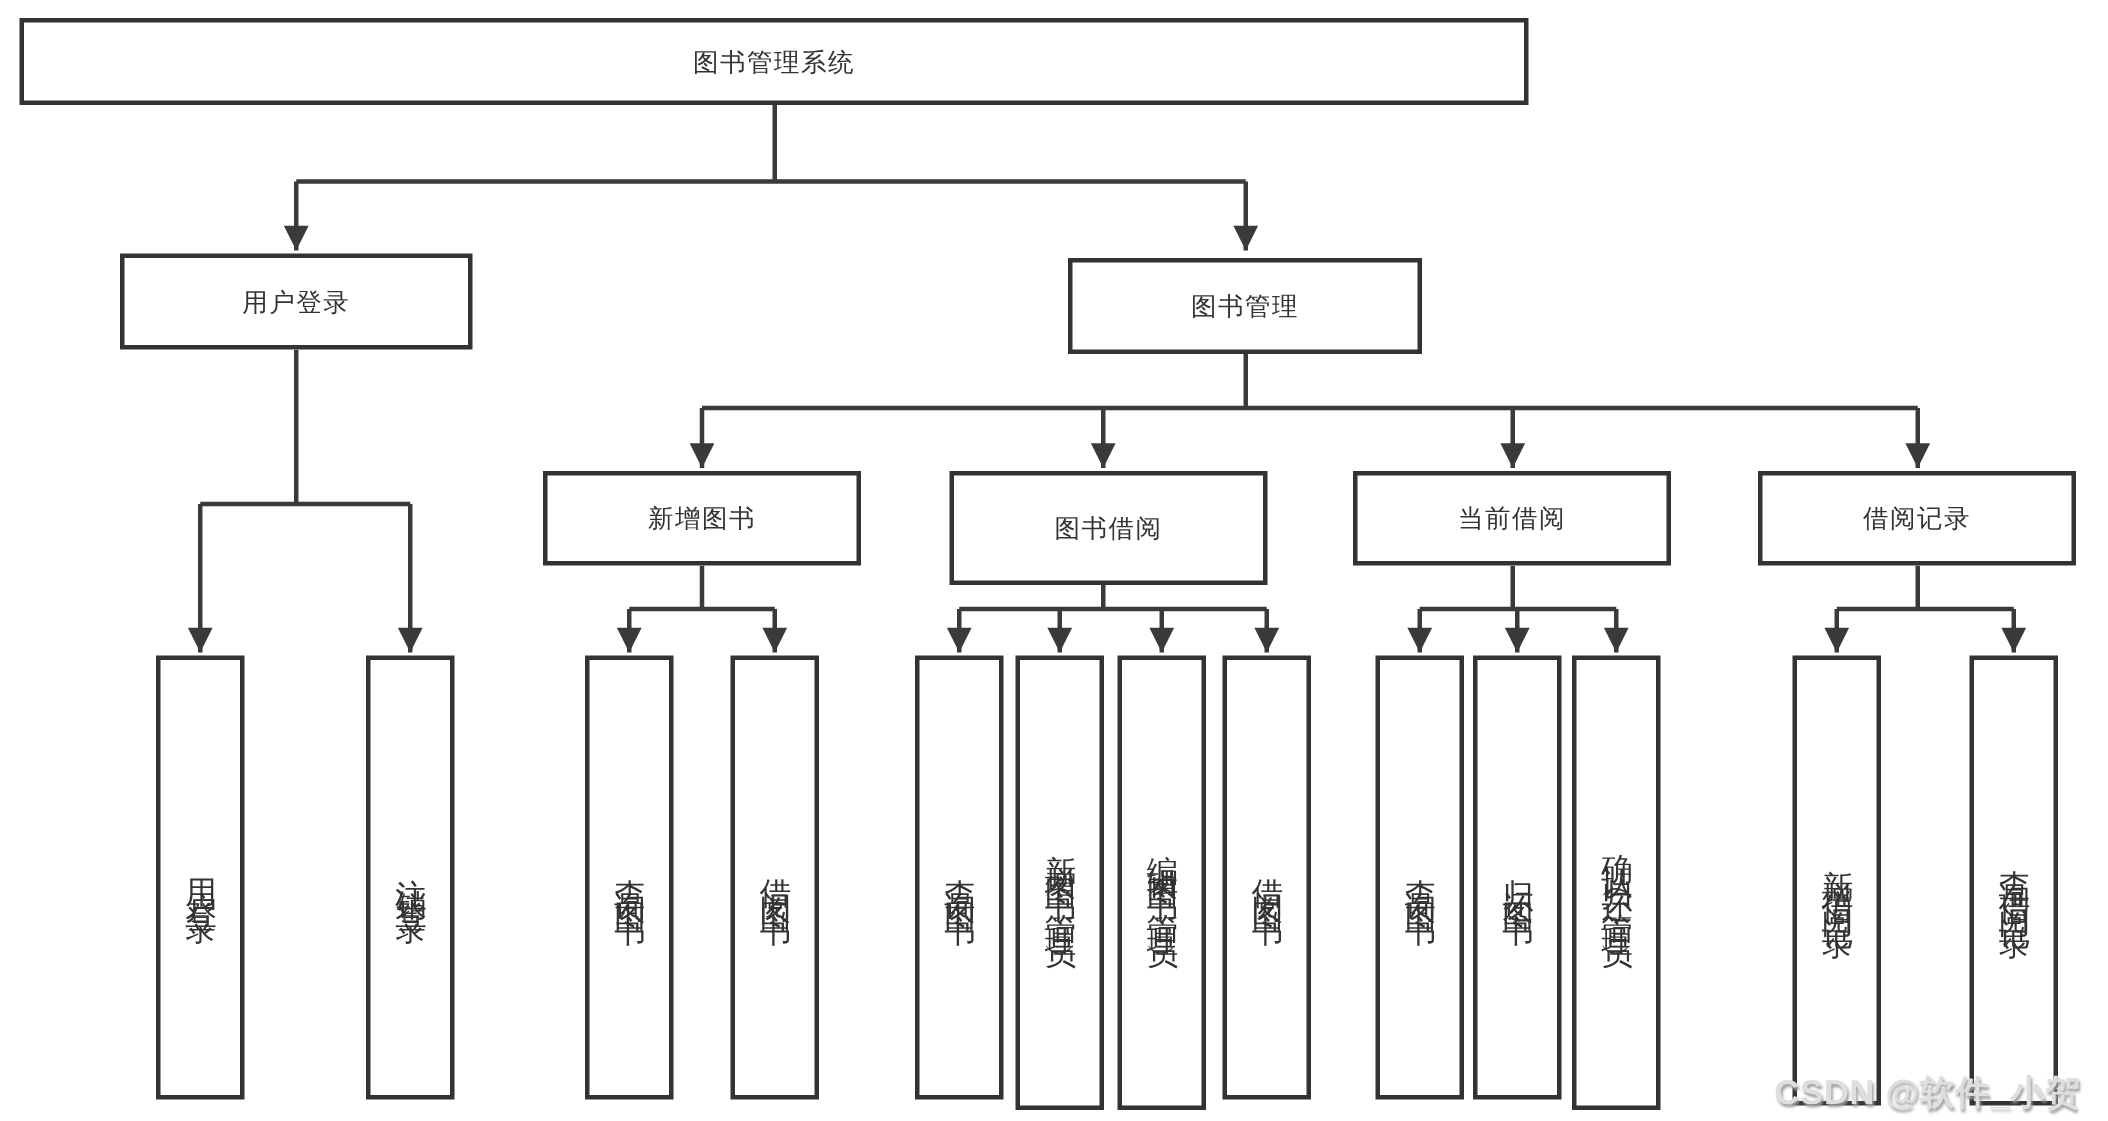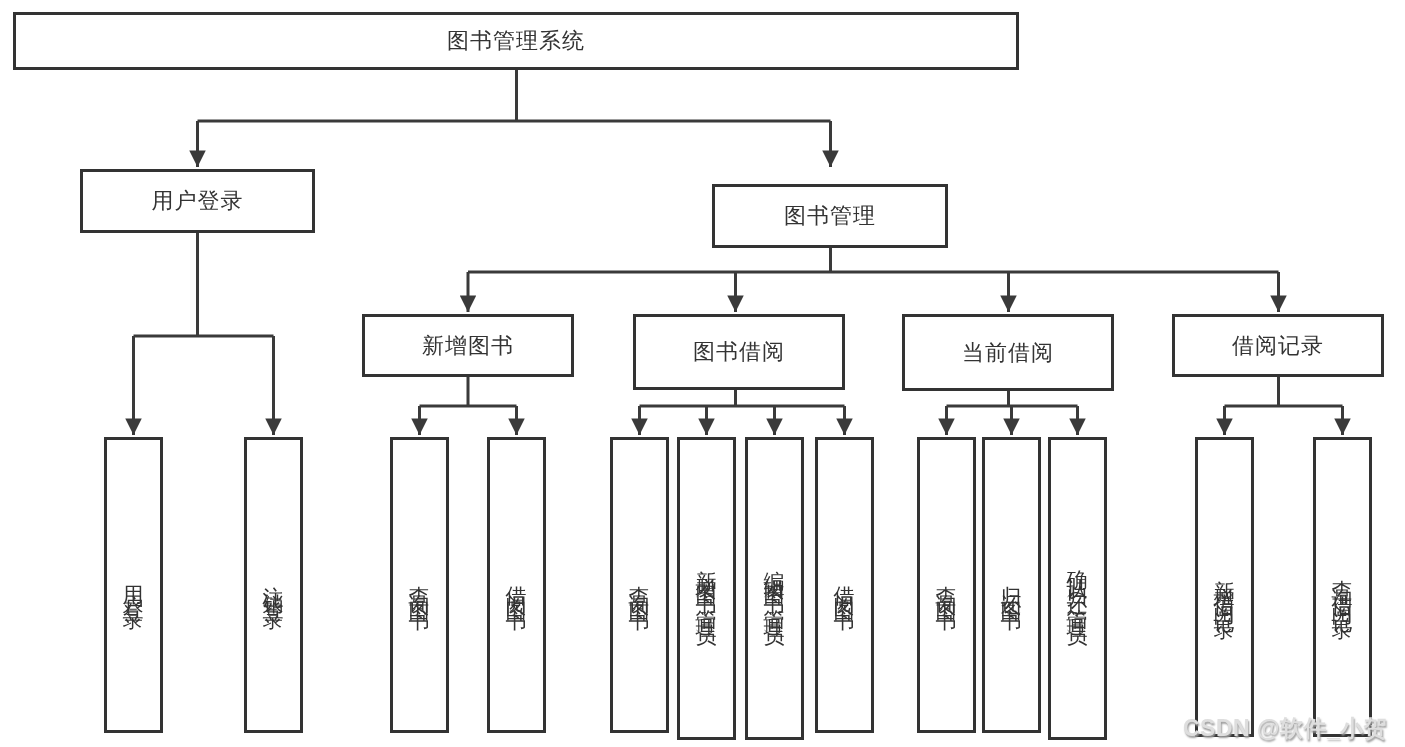--- a/index.html
+++ b/index.html
@@ -13,27 +13,27 @@
   body{background:#fff;font-family:"Liberation Sans","DejaVu Sans",sans-serif;}
   .canvas{
     position:relative;width:1405px;height:747px;background:var(--bg);overflow:hidden;
   }
   .connectors{position:absolute;left:0;top:0;width:1405px;height:747px;pointer-events:none;}
   .node{
     position:absolute;background:#fff;border:3px solid var(--box-border);
     display:flex;align-items:center;justify-content:center;
     color:var(--text);
   }
-  .hnode{font-size:22px;letter-spacing:1px;}
+  .hnode{font-size:17px;letter-spacing:1px;}
   .root{left:13px;top:12px;width:1006px;height:58px;}
   .n-user-login{left:80px;top:169px;width:235px;height:64px;}
-  .n-book-mgmt{left:712px;top:184px;width:236px;height:64px;}
+  .n-book-mgmt{left:712px;top:172px;width:236px;height:64px;}
   .n-l3-0{left:362px;top:314px;width:212px;height:63px;}
   .n-l3-1{left:633px;top:314px;width:212px;height:76px;}
-  .n-l3-2{left:902px;top:314px;width:212px;height:77px;}
+  .n-l3-2{left:902px;top:314px;width:212px;height:63px;}
   .n-l3-3{left:1172px;top:314px;width:212px;height:63px;}
   .leaf{top:437px;width:59px;height:296px;}
   .leaf span{
     writing-mode:vertical-rl;text-orientation:upright;
     font-size:21px;letter-spacing:8px;line-height:1;color:var(--text);
     white-space:nowrap;
   }
   .lf-0{left:104px;} .lf-1{left:244px;}
   .lf-2{left:390px;} .lf-3{left:487px;}
   .lf-4{left:610px;} .lf-5{left:677px;height:303px;} .lf-6{left:745px;height:303px;} .lf-7{left:815px;}

